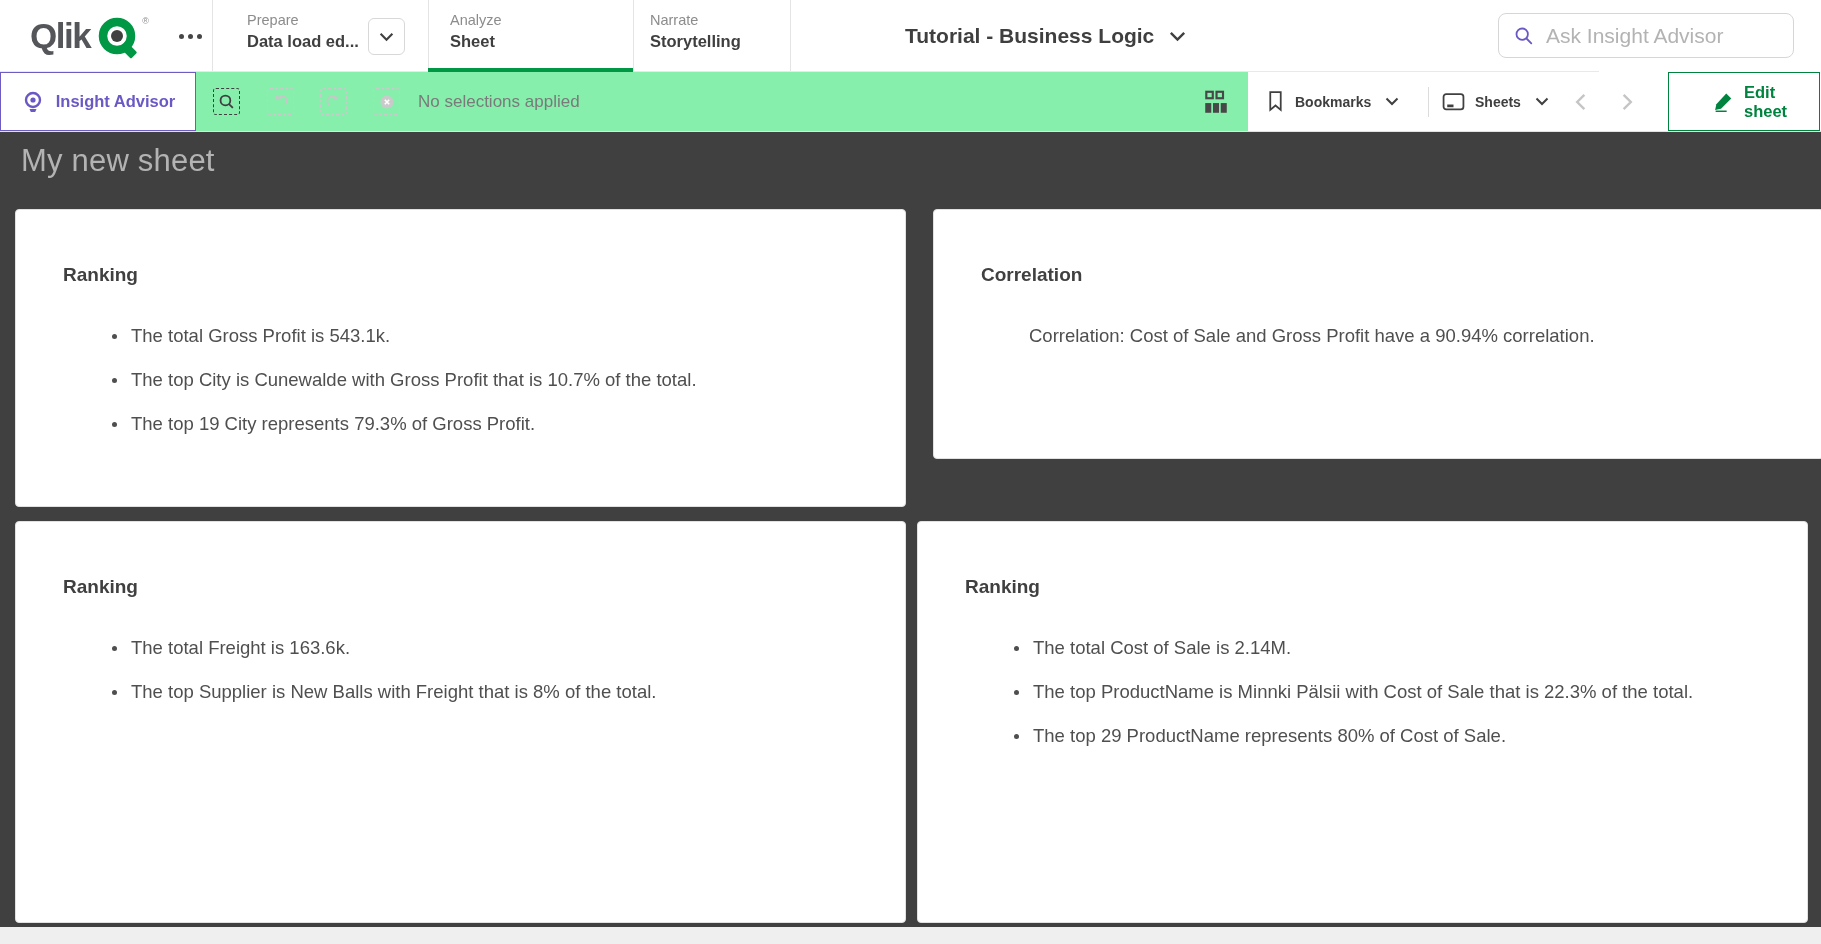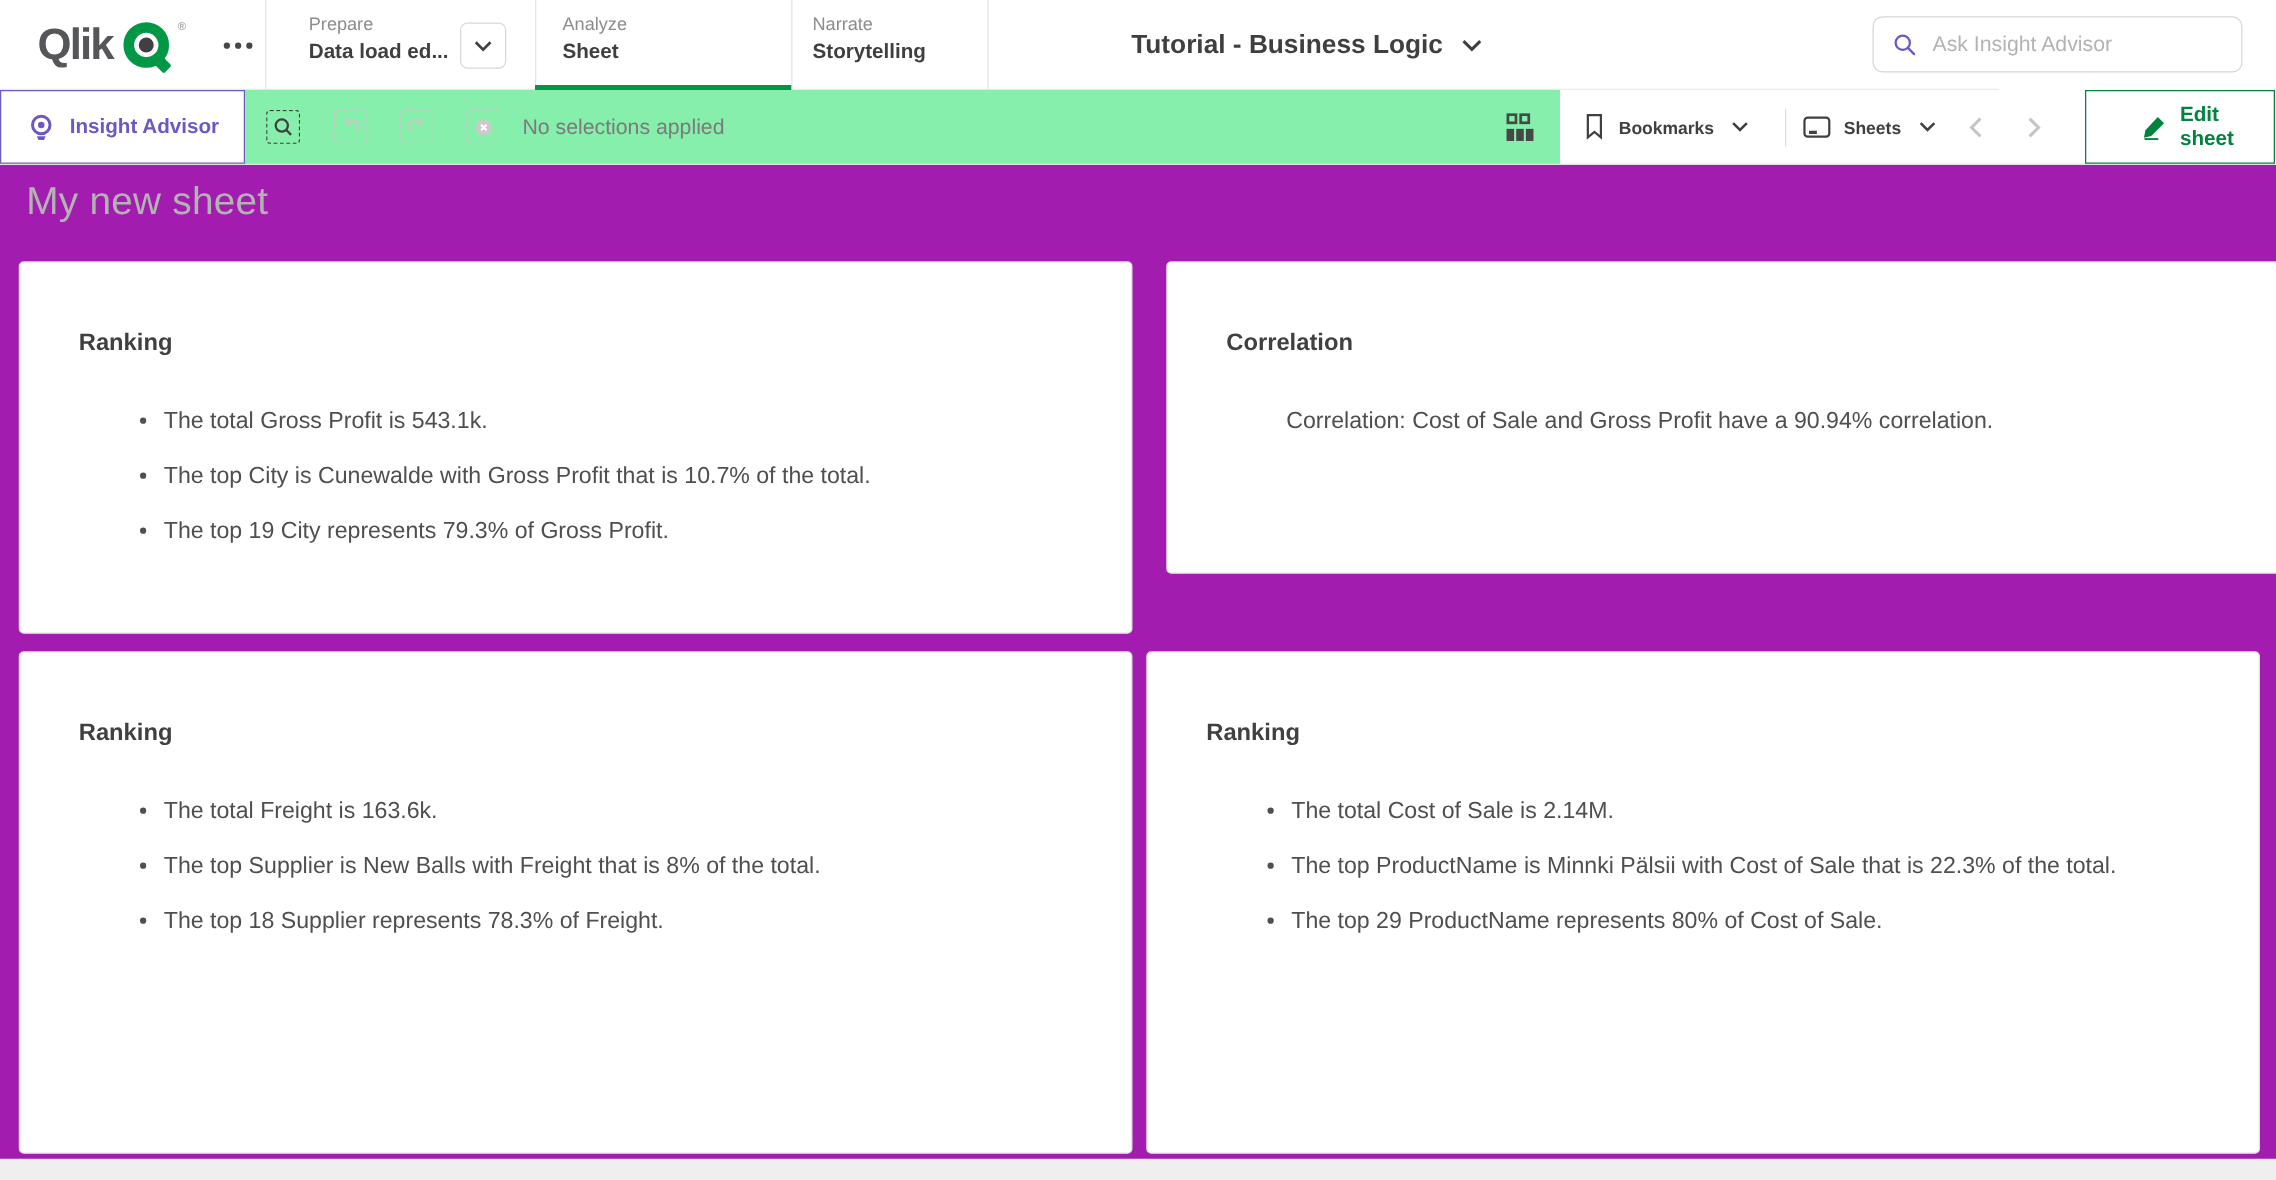--- a/index.html
+++ b/index.html
@@ -54,21 +54,21 @@
     position: absolute; left: 905px; top: 0; height: 72px;
     display: flex; align-items: center; gap: 15px; cursor: pointer;
   }
   .app-title span { font-size: 21px; font-weight: 700; color: #3f3f3f; }
   .search-box {
     position: absolute; left: 1498px; top: 13px; width: 296px; height: 45px;
     border: 1px solid #d6d6d6; border-radius: 8px; background: #fff;
     display: flex; align-items: center; padding-left: 15px; gap: 12px;
   }
   .search-box input {
-    border: none; outline: none; font-size: 17px; width: 230px;
+    border: none; outline: none; font-size: 21px; width: 230px;
     font-family: "Liberation Sans", sans-serif; color: #404040; background: transparent;
   }
   .search-box input::placeholder { color: #b3b3b3; }
 
   
   .toolbar {
     position: absolute; left: 0; top: 72px; width: 1821px; height: 60px;
     background: #86efac; border-bottom: 1px solid #e2e2e2;
   }
   .toolbar-white { position: absolute; left: 1248px; right: 0; top: 0; height: 59px; background: #ffffff; }
@@ -99,21 +99,21 @@
   .edit-btn {
     position: absolute; left: 1668px; top: 0; width: 152px; height: 59px;
     background: #fff; border: 1px solid #00833f;
     display: flex; align-items: center; justify-content: center; gap: 10px; cursor: pointer; padding-left: 44px;
   }
   .edit-btn span { font-size: 16.5px; font-weight: 700; color: #00833f; }
 
   
   .content {
     position: absolute; left: 0; top: 132px; width: 1821px; height: 812px;
-    background: #a21caf;
+    background: #404040;
   }
   .sheet-title {
     position: absolute; left: 21px; top: 11px;
     font-size: 31px; font-weight: 400; color: #b3b3b3; letter-spacing: 0.2px;
   }
   .bottom-band { position: absolute; left: 0; top: 795px; width: 100%; height: 17px; background: #efefef; }
   .card {
     position: absolute; width: 891px; background: #ffffff;
     border: 1px solid #e1e1e1; border-radius: 4px; cursor: pointer;
   }
@@ -330,21 +330,20 @@
   <div class="card card-2">
     <div class="card-title">Correlation</div>
     <div class="single-text">Correlation: Cost of Sale and Gross Profit have a 90.94% correlation.</div>
   </div>
 
   <div class="card card-3">
     <div class="card-title">Ranking</div>
     <ul>
       <li>The total Freight is 163.6k.</li>
       <li>The top Supplier is New Balls with Freight that is 8% of the total.</li>
-      <li>The top 18 Supplier represents 78.3% of Freight.</li>
     </ul>
   </div>
 
   <div class="card card-4">
     <div class="card-title">Ranking</div>
     <ul>
       <li>The total Cost of Sale is 2.14M.</li>
       <li>The top ProductName is Minnki Pälsii with Cost of Sale that is 22.3% of the total.</li>
       <li>The top 29 ProductName represents 80% of Cost of Sale.</li>
     </ul>

